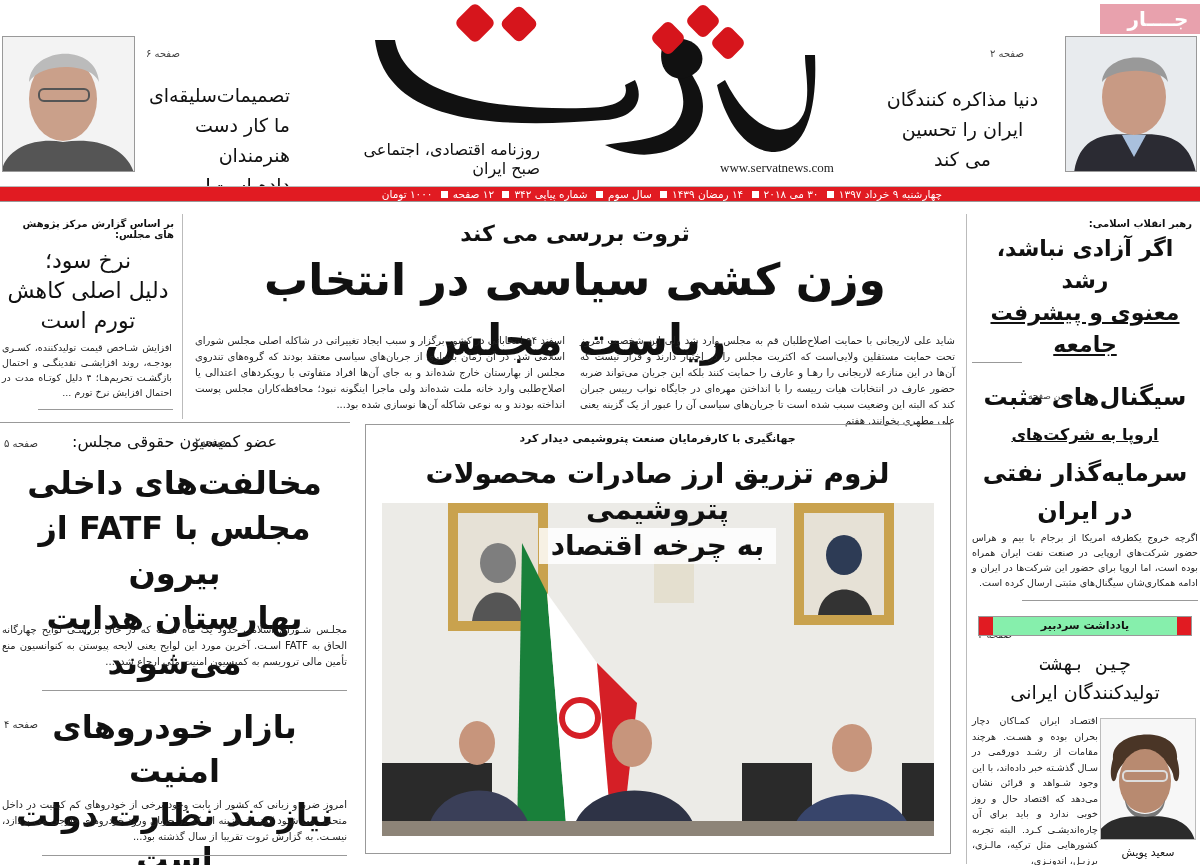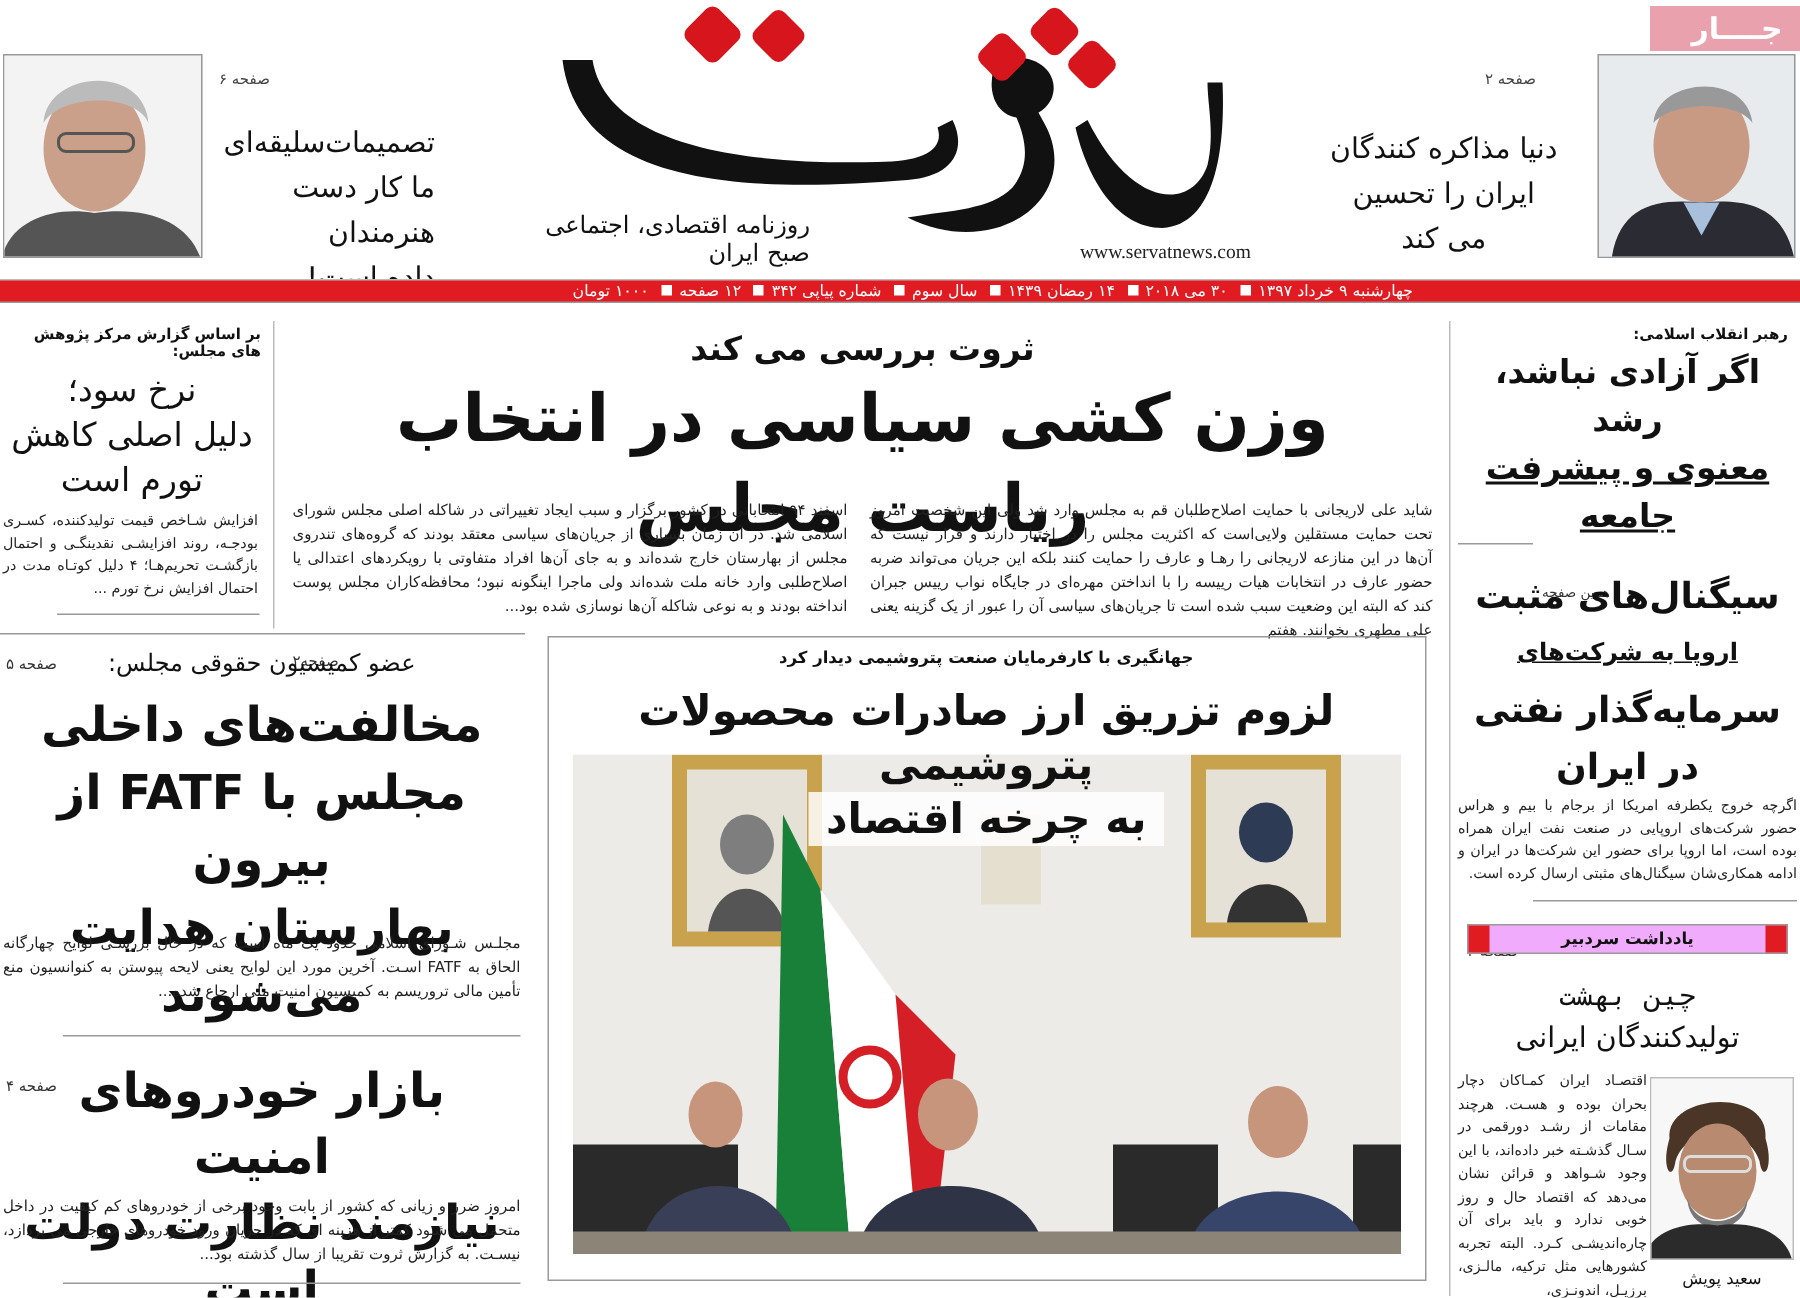--- a/index.html
+++ b/index.html
@@ -24,21 +24,21 @@
   
   .vrule { width: 1px; background: #bbb; }
   .hrule { height: 1px; background: #999; }
 
   .kicker { font-size: 11px; font-weight: bold; text-align: center; }
   .headline { font-weight: bold; text-align: center; color: #111; }
   .body-text { font-size: 10px; line-height: 16px; text-align: justify; color: #222; }
   .page-ref { font-size: 10px; color: #333; margin-top: 36px; }
 
   .photo-box { overflow: hidden; background: linear-gradient(#f2f2f0, #e6e4e0); }
-  .editorial-banner { background: #f0abfc; border: 1px solid #999; height: 20px; font-size: 11px; font-weight: bold; text-align: center; line-height: 18px; }
+  .editorial-banner { background: #86efac; border: 1px solid #999; height: 20px; font-size: 11px; font-weight: bold; text-align: center; line-height: 18px; }
   .editorial-banner .red { position: absolute; top: 0; width: 14px; height: 18px; background: #e11b22; }
 </style>
 </head>
 <body>
 
 <div class="abs watermark" data-name="watermark-label">جــــار</div>
 
 <svg class="abs logo" data-name="newspaper-logo" viewBox="0 0 470 160">
 
   <path d="M10 40 C20 120 120 130 240 120 C 270 118 280 100 270 80 L 260 85 C 265 100 250 108 220 108 C 140 110 40 100 30 40 Z" fill="#111"></path>

